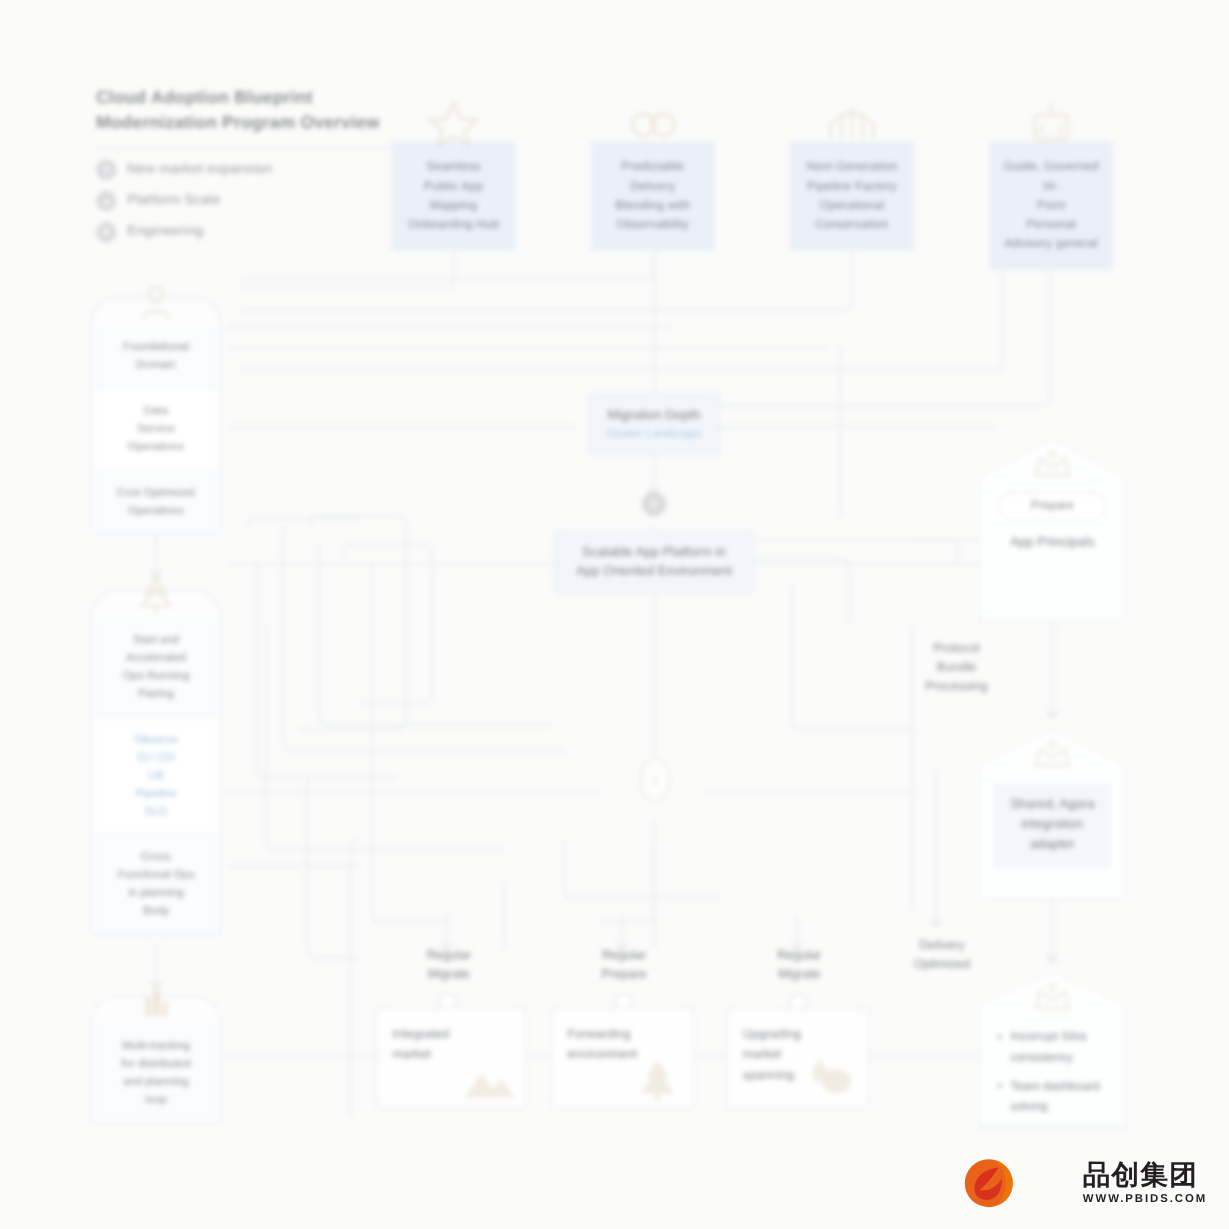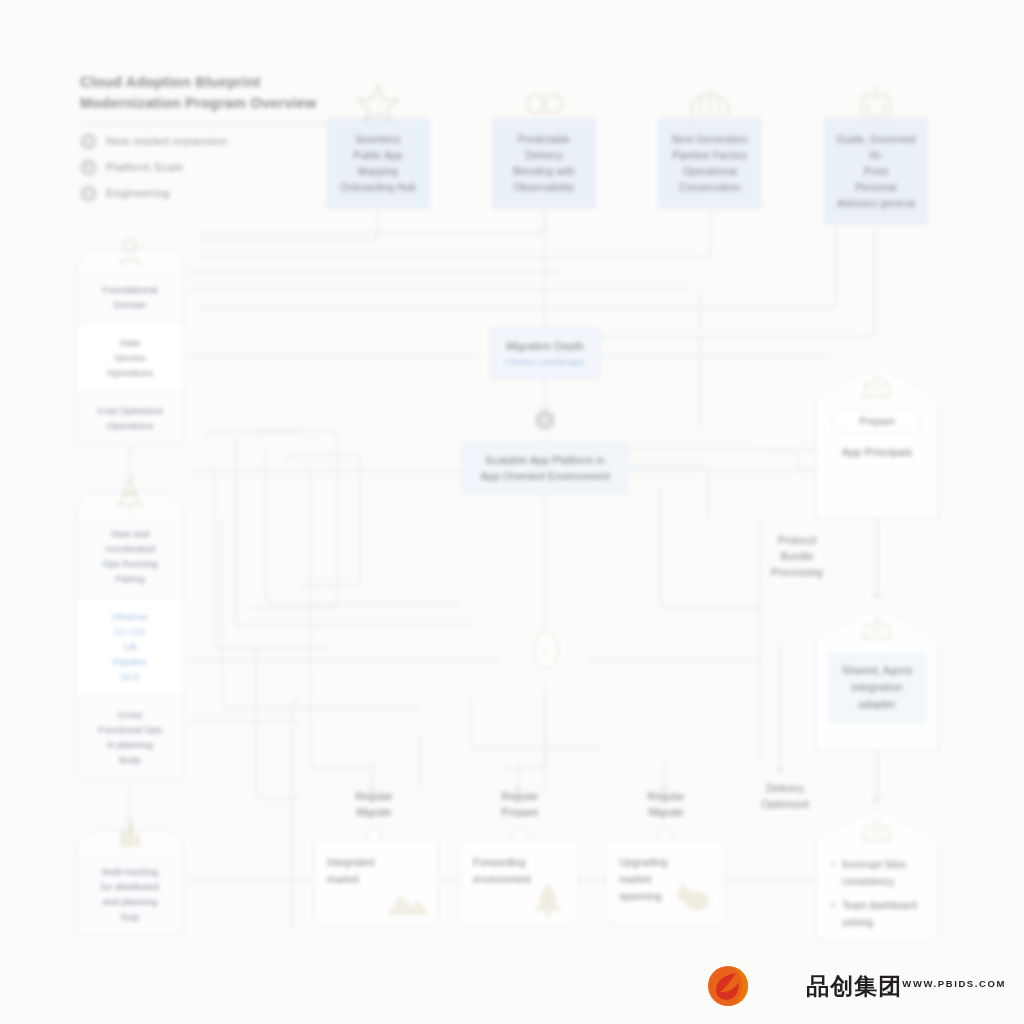--- a/index.html
+++ b/index.html
@@ -132,21 +132,21 @@
     white-space:pre-line;text-align:center;
   }
   .ring{
     position:absolute;width:13px;height:13px;border-radius:50%;
     border:1px solid #dfe0e2;background:#fff;
   }
 
   
   .wm{position:absolute;right:18px;bottom:16px;display:flex;align-items:center;gap:8px;}
   .wm-mark{width:44px;height:44px;}
-  .wm-txt{display:flex;line-height:1;margin-left:48px;}
+  .wm-txt{display:flex;flex-direction:column;line-height:1;margin-left:48px;}
   .wm-cn{font-size:23px;font-weight:700;color:#231f20;letter-spacing:1px;}
   .wm-url{font-size:9.5px;font-weight:700;color:#231f20;letter-spacing:1.6px;margin-top:4px;}
 </style>
 </head>
 <body>
 
 <div id="stage" class="blurred">
 
   <svg id="wires" viewBox="0 0 1024 1024">
     <g fill="none" stroke="#e7ebf0" stroke-width="1.4">

